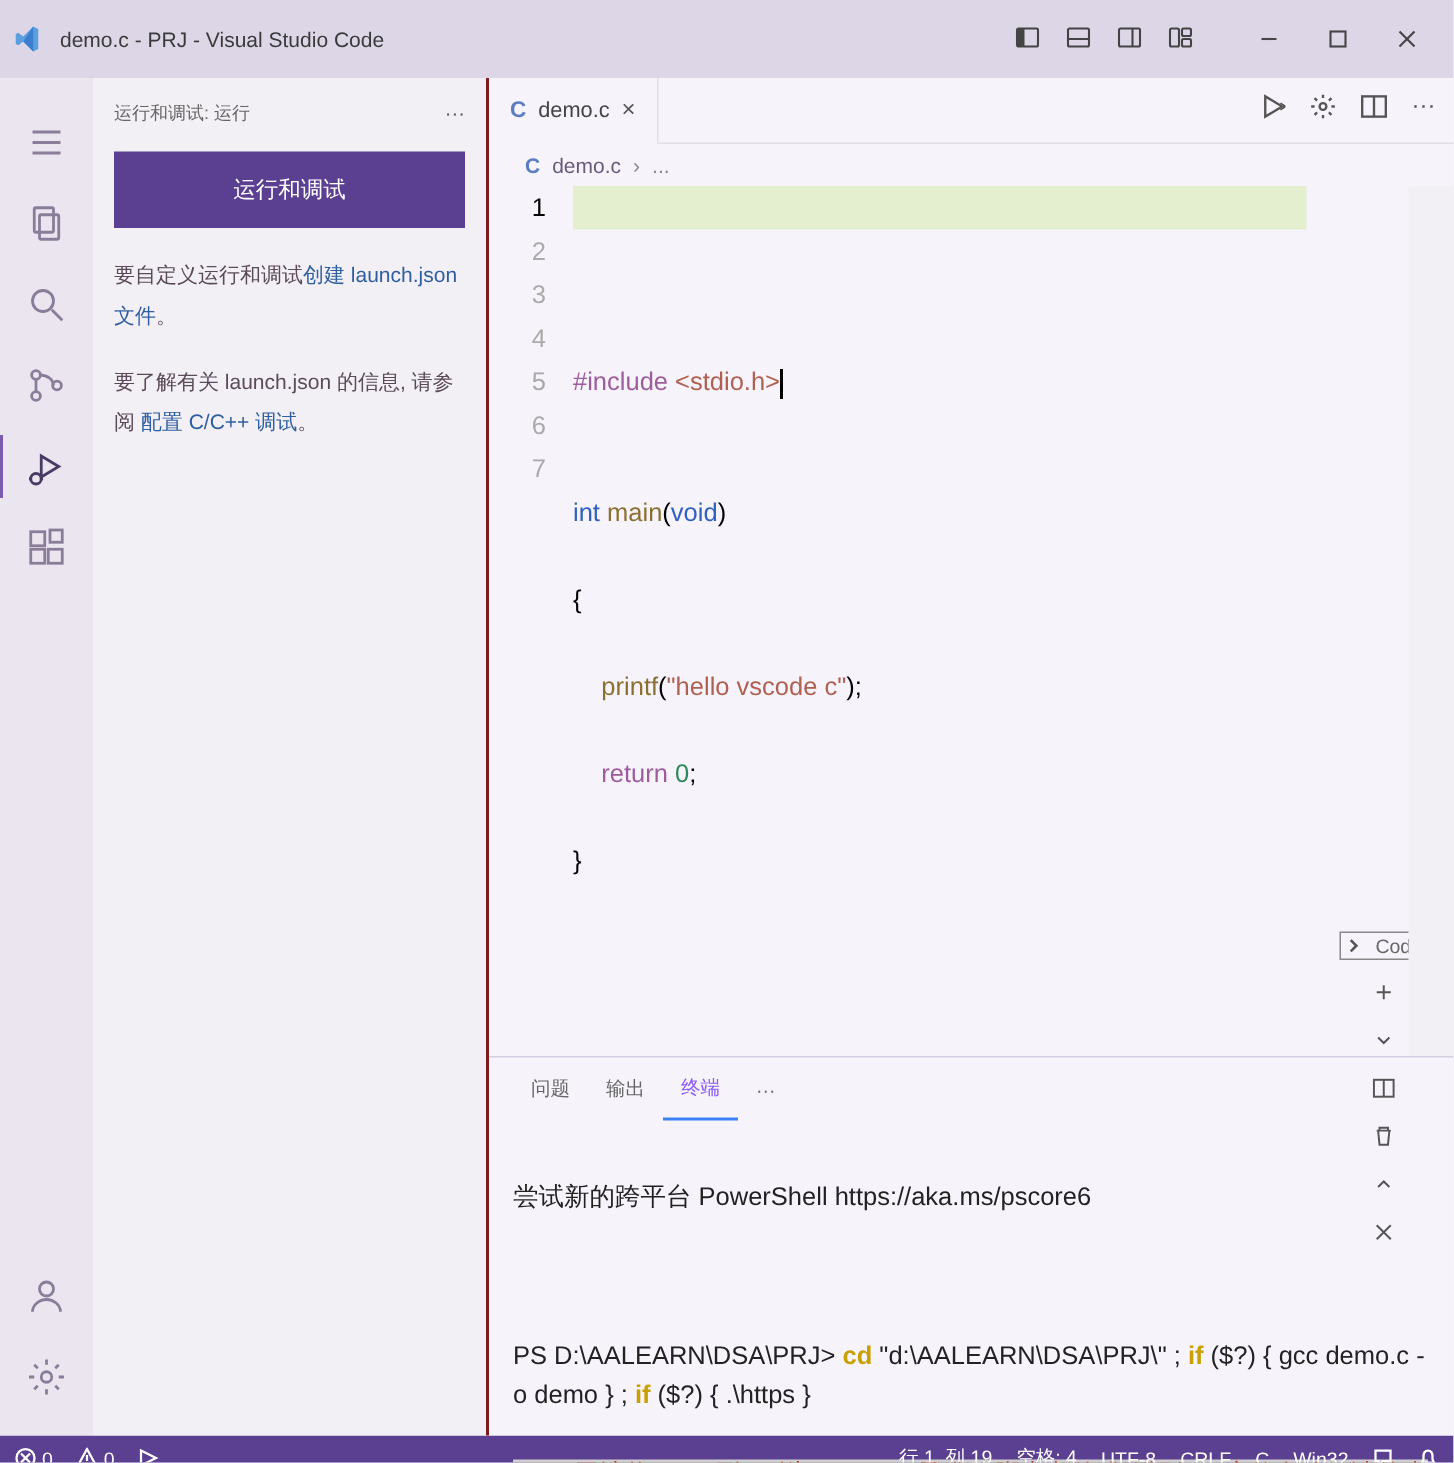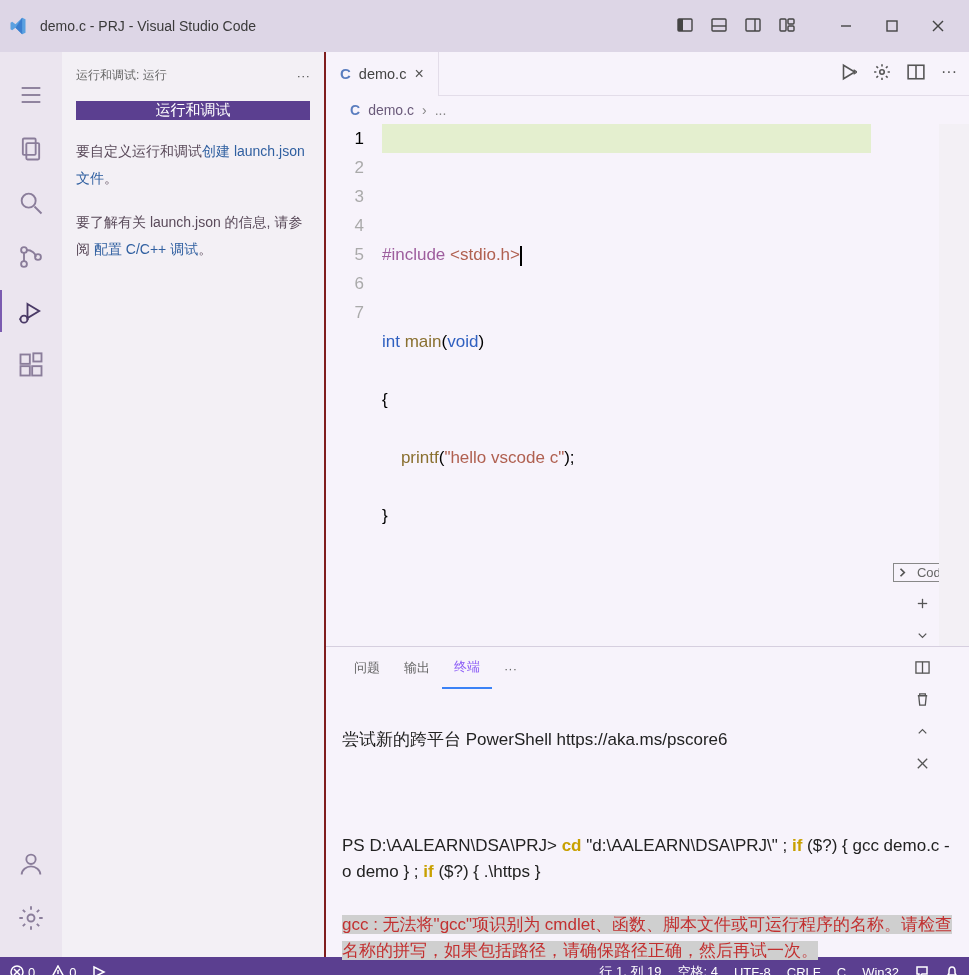--- a/index.html
+++ b/index.html
@@ -19,21 +19,21 @@
 .activitybar .act { width:62px; height:54px; display:flex; align-items:center; justify-content:center; position:relative; }
 .activitybar .act svg { width:28px; height:28px; stroke:#8a7d9a; fill:none; stroke-width:1.6; }
 .activitybar .act.active::before { content:""; position:absolute; left:0; top:6px; bottom:6px; width:2px; background:#7b5bb0; }
 .activitybar .act.active svg { stroke:#4a3a66; }
 .activitybar .bottom { margin-top:auto; padding-bottom:12px; }
 
 .sidebar { width:264px; background:#f3f0f5; border-right:2px solid #7f1d1d; padding:12px 10px 0 14px; font-size:13.5px; color:#555; }
 .side-head { display:flex; align-items:center; margin-bottom:14px; }
 .side-title { font-size:12px; color:#666; }
 .side-head .dots { margin-left:auto; padding:4px; }
-.run-btn { background:#5b3f90; color:#fff; text-align:center; padding:0 0; font-size:15px; margin:6px 4px 18px 0; }
+.run-btn { background:#5b3f90; color:#fff; text-align:center; padding:16px 0; font-size:15px; margin:6px 4px 18px 0; }
 .side-p { line-height:1.9; color:#5a4a5a; margin-bottom:18px; font-size:14px; }
 .side-p a { color:#2f5fa0; text-decoration:none; }
 
 .main { flex:1; display:flex; flex-direction:column; background:#f7f3fb; }
 .tabbar { height:44px; display:flex; align-items:center; border-bottom:1px solid #e3dde9; }
 .tab { display:flex; align-items:center; gap:8px; padding:0 14px; height:44px; background:#f7f3fb; font-size:14.5px; color:#444; border-right:1px solid #e3dde9; }
 .tab .cicon { color:#5a7dbf; font-weight:700; font-size:15px;}
 .tab .close { color:#555; font-size:16px; font-weight:400; }
 .tab-actions { margin-left:auto; display:flex; gap:16px; padding-right:12px; }
 .tab-actions svg { width:18px; height:18px; stroke:#555; fill:none; stroke-width:1.4; }
@@ -243,20 +243,21 @@
           <div>7</div>
       </div>
       <div class="code">
         <div class="hl-line"></div>
         <div class="code-lines">
 <div><span class="kw-inc">#include</span><span class="kw-lib"> &lt;stdio.h&gt;</span><span class="cursor"></span></div>
 <div></div>
 <div><span class="kw-type">int</span><span> </span><span class="kw-fn">main</span><span>(</span><span class="kw-type">void</span><span>)</span></div>
 <div>{</div>
 <div><span>    </span><span class="kw-fn">printf</span><span>(</span><span class="kw-str">"hello vscode c"</span><span>);</span></div>
+<div><span>    </span><span class="kw-ret">return</span><span> </span><span class="kw-num">0</span><span>;</span></div>
 <div>}</div>
         </div>
       </div>
       <div class="minimap"></div>
     </div>
 
     <div class="panel">
       <div class="panel-tabs">
         <div class="ptab">问题</div>
         <div class="ptab">输出</div>

